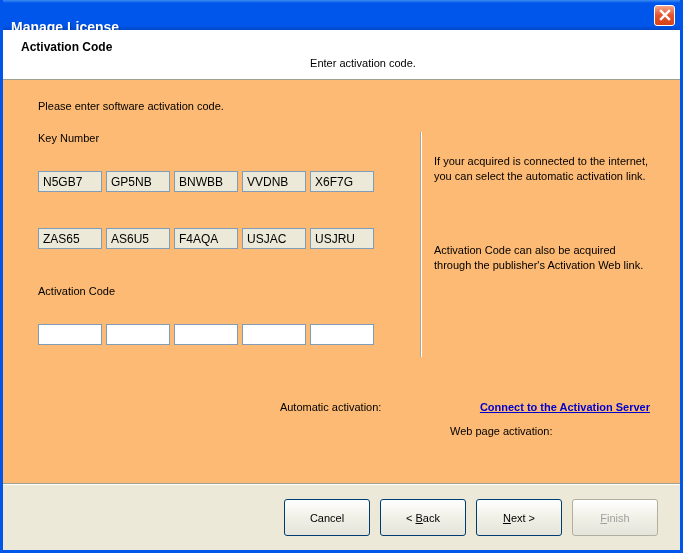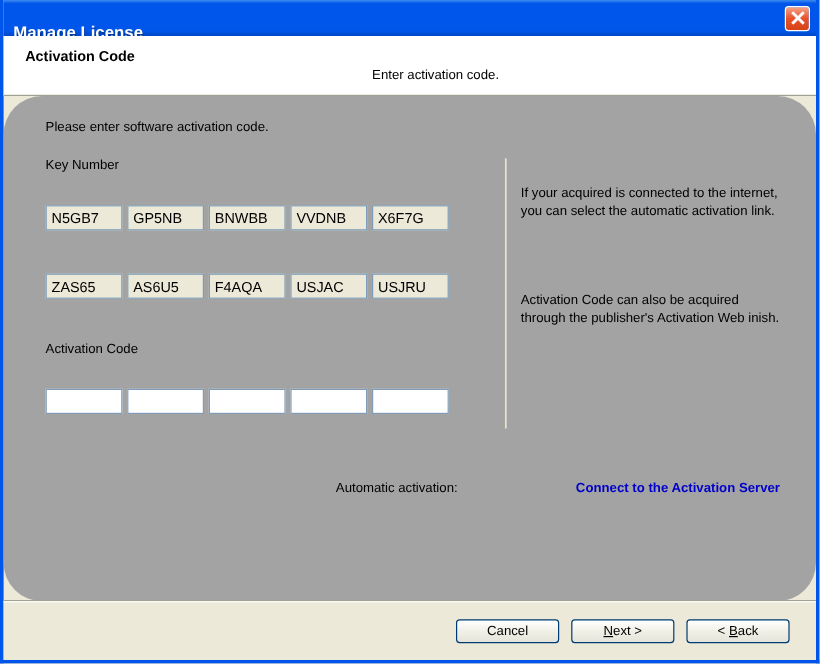--- a/index.html
+++ b/index.html
@@ -59,24 +59,23 @@
   }
   .header-desc {
     color: #000;
     font-size: 11px;
     margin-left: 25px;
     text-align: center;
   }
   .content {
     flex: 1;
     padding: 20px 30px 10px 35px;
-    background: #a3a3a3;
+    background: #fdba74;
     display: flex;
     flex-direction: column;
-    border-radius: 32px;
   }
   .instruction {
     color: #000;
     font-size: 11px;
     margin-bottom: 20px;
   }
   .columns {
     display: flex;
     gap: 0;
   }
@@ -139,34 +138,35 @@
   }
   .link-label {
     width: 200px;
     font-size: 11px;
     color: #000;
   }
   .link-a {
     color: #0000cc;
     font-size: 11px;
     font-weight: bold;
+    text-decoration: underline;
     cursor: pointer;
   }
   .footer {
     border-top: 1px solid #fff;
     box-shadow: 0 -1px 0 #a0a090;
     padding: 14px 22px;
     display: flex;
     justify-content: flex-end;
     gap: 10px;
     background: #ece9d8;
   }
   .btn {
     min-width: 86px;
-    height: 20px;
+    height: 37px;
     border: 1px solid #003c74;
     border-radius: 3px;
     background: linear-gradient(to bottom, #ffffff 0%, #f1f0e7 50%, #e5e4da 100%);
     font-family: Tahoma, Arial, sans-serif;
     font-size: 11px;
     color: #000;
     cursor: pointer;
     padding: 0 20px;
   }
   .btn:disabled {
@@ -227,34 +227,36 @@
           <input class="code-box editable" value="" style="">
         </div>
 
       </div>
 
       <div class="divider"></div>
 
       <div class="right-col">
         <div>If your acquired is connected to the internet, you can select the automatic activation link.</div>
         <div class="spacer2"></div>
-        <div>Activation Code can also be acquired through the publisher's Activation Web inish.</div>
+        <div>Activation Code can also be acquired through the publisher's Activation Web link.</div>
       </div>
     </div>
 
     <div class="links-section">
       <div class="link-row">
         <span class="link-label">Automatic activation:</span>
         <a class="link-a">Connect to the Activation Server</a>
       </div>
       <div class="link-row">
+        <span class="link-label">Web page activation:</span>
       </div>
     </div>
 
   </div>
 
   <div class="footer">
     <button class="btn">Cancel</button>
+    <button class="btn"><span>&lt; </span><span class="u">B</span><span>ack</span></button>
     <button class="btn"><span class="u">N</span><span>ext &gt;</span></button>
-    <button class="btn"><span>&lt; </span><span class="u">B</span><span>ack</span></button>
+    <button class="btn" disabled=""><span class="u">F</span><span>inish</span></button>
   </div>
 
 </div>
 
 </body></html>

